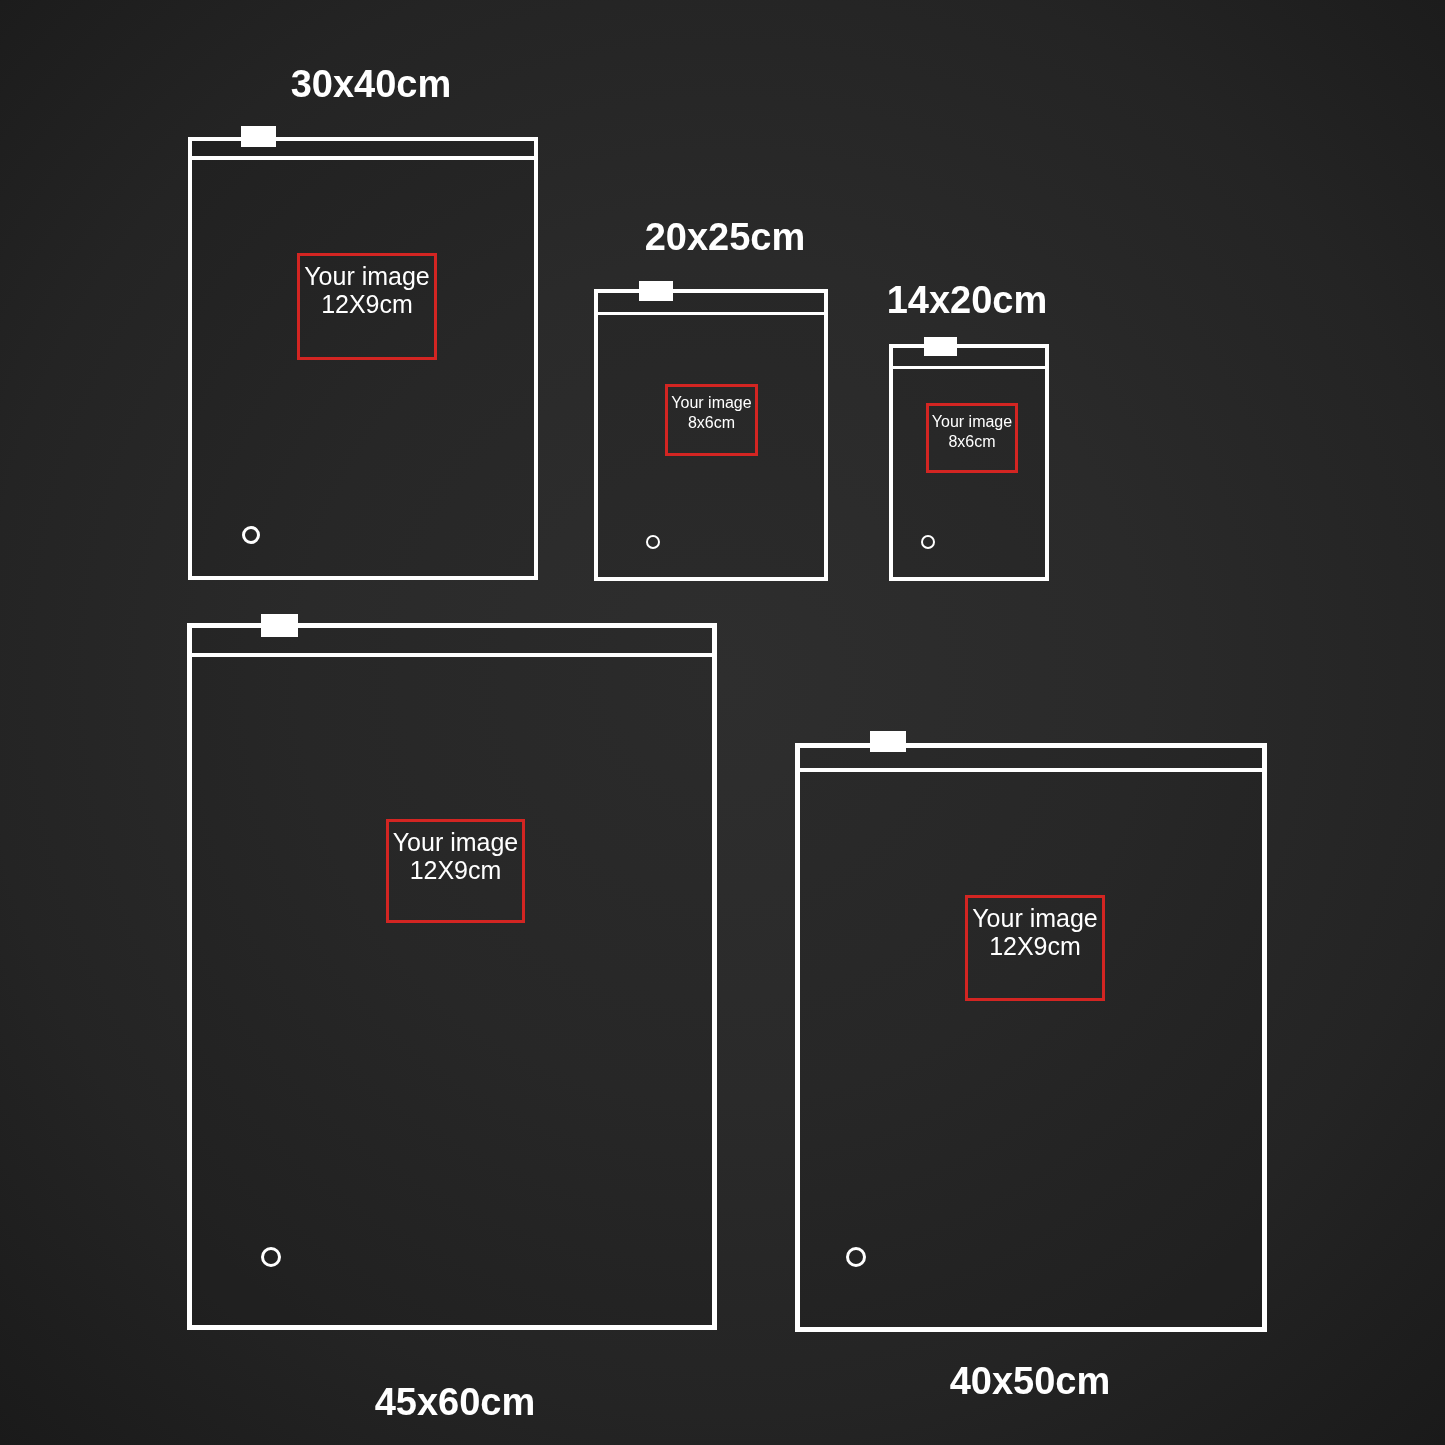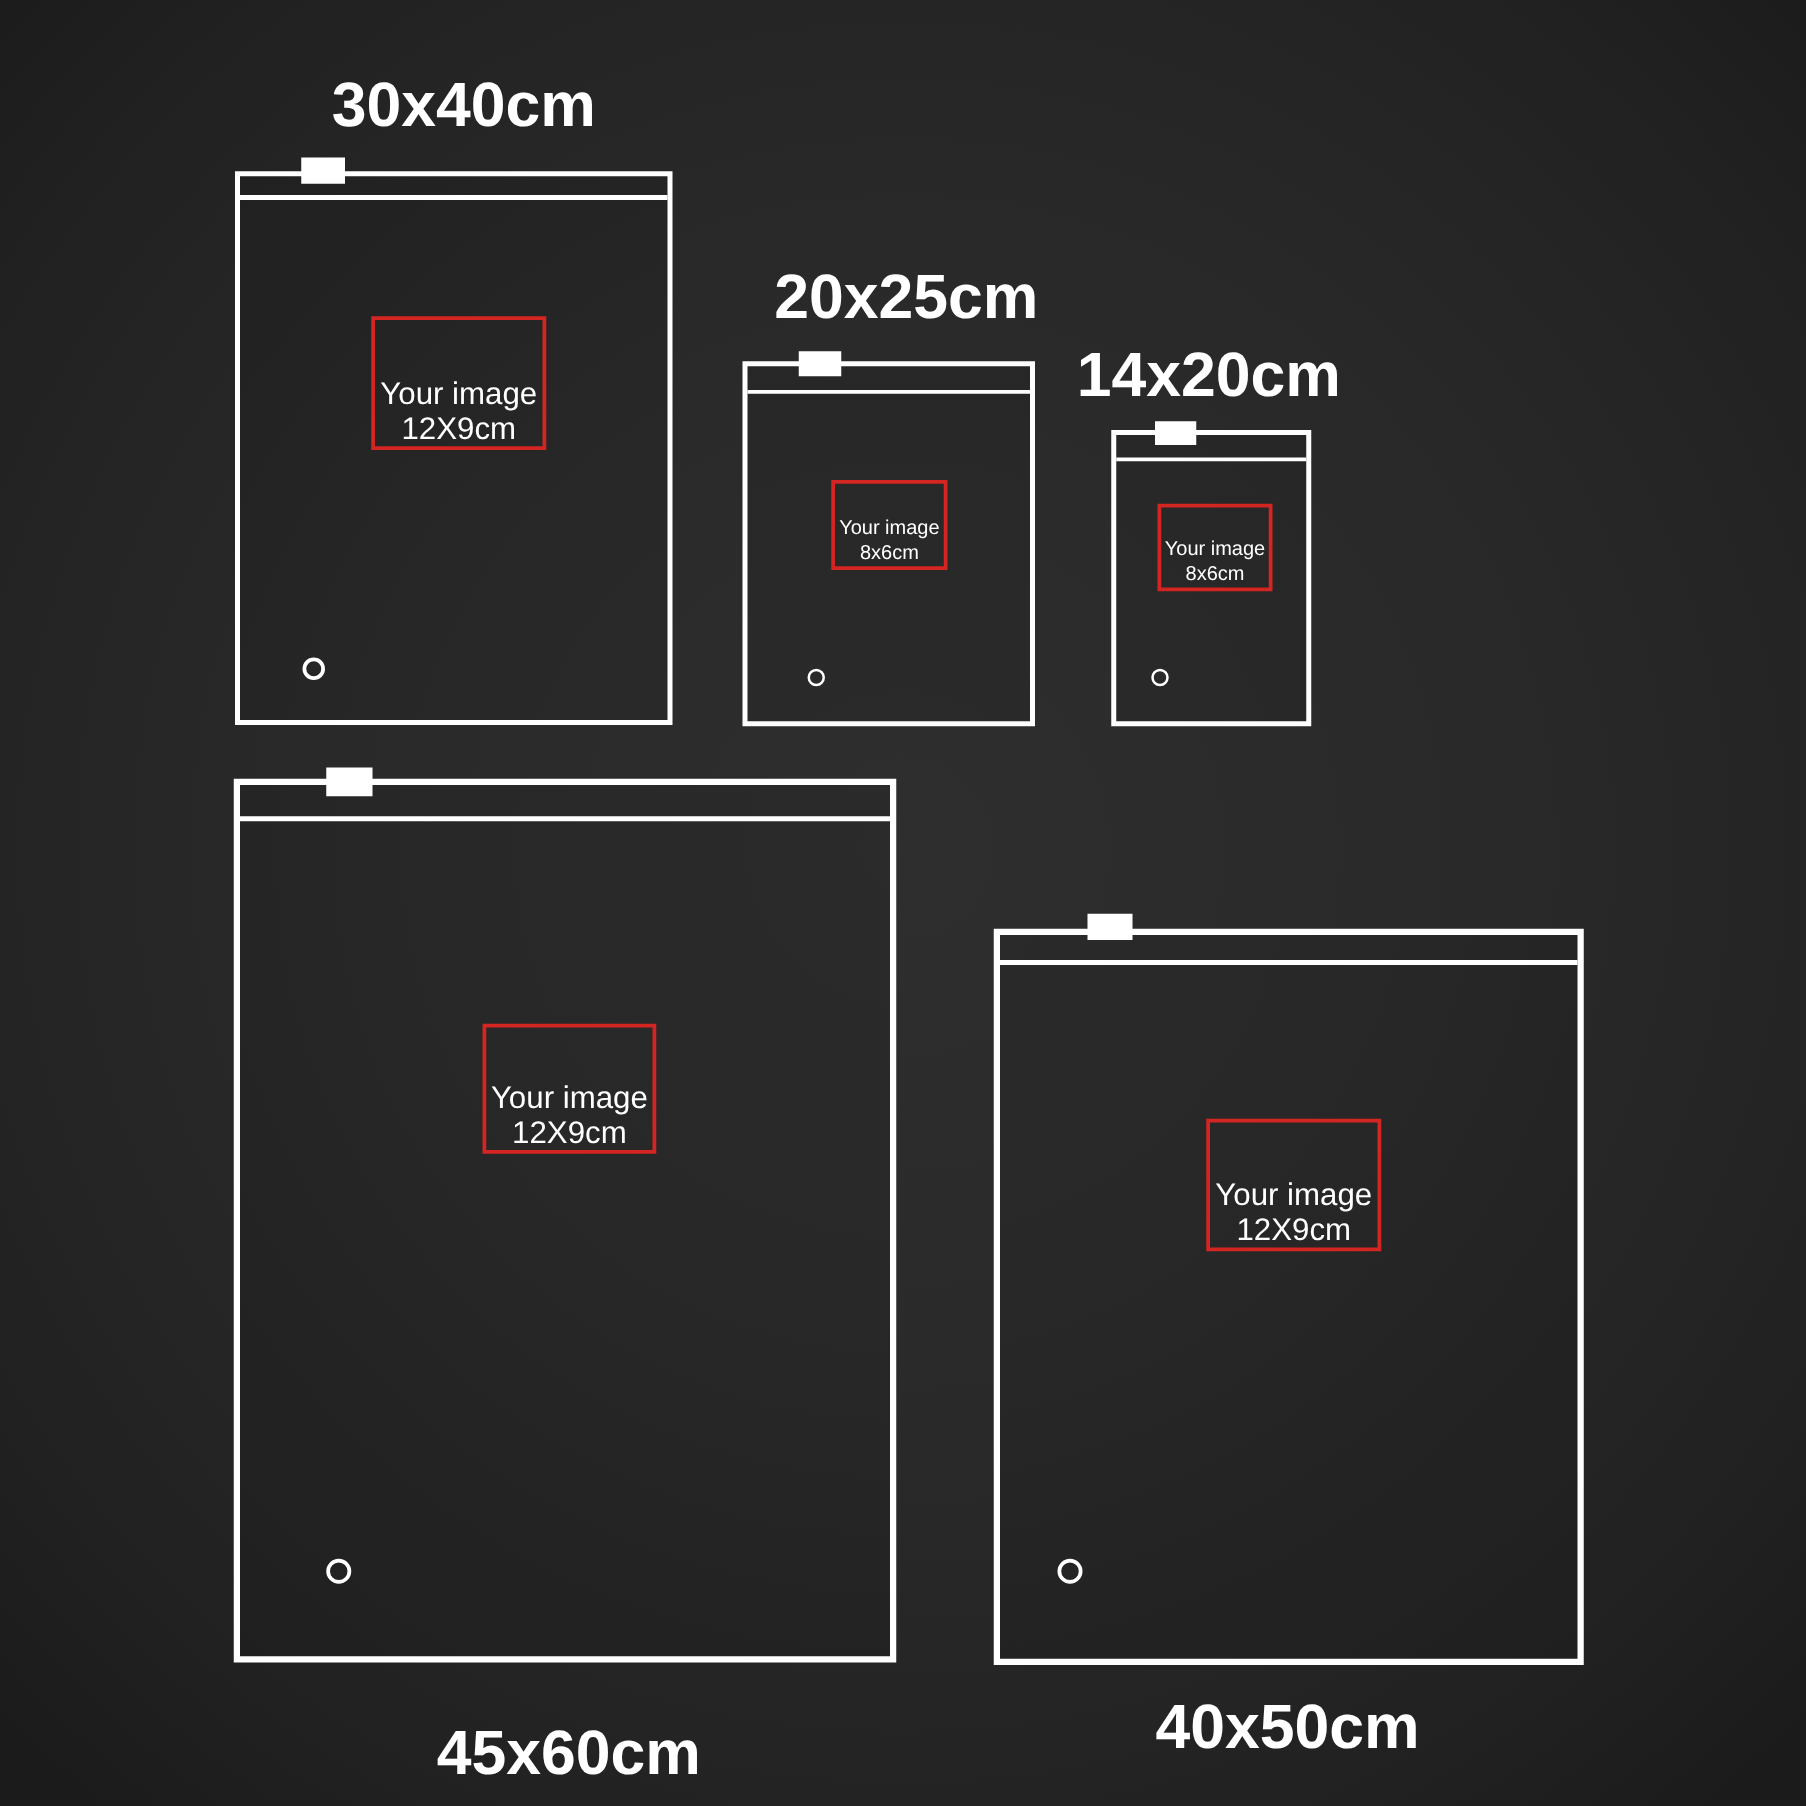--- a/index.html
+++ b/index.html
@@ -13,21 +13,21 @@
     width: 1445px;
     height: 1445px;
     overflow: hidden;
     background: radial-gradient(circle at 50% 47%, #2e2e2e 0%, #2a2a2a 40%, #242424 70%, #1a1a1a 100%);
     font-family: "Liberation Sans", sans-serif;
   }
   .size-label {
     position: absolute;
     transform: translate(-50%, -50%);
     color: #ffffff;
-    font-size: 50px;
+    font-size: 38px;
     font-weight: 700;
     white-space: nowrap;
   }
   .bag {
     position: absolute;
     box-sizing: border-box;
     border: 4px solid #ffffff;
     background: rgba(0, 0, 0, 0.06);
   }
   .bag-lg {
@@ -42,21 +42,21 @@
     background: #ffffff;
   }
   .imgbox {
     position: absolute;
     box-sizing: border-box;
     border: 3px solid #d32522;
     color: #ffffff;
     display: flex;
     flex-direction: column;
     align-items: center;
-    justify-content: flex-end;
+    justify-content: flex-start;
     text-align: center;
     padding-top: 6px;
   }
   .hole {
     position: absolute;
     box-sizing: border-box;
     border-style: solid;
     border-color: #ffffff;
     border-radius: 50%;
     background: transparent;

